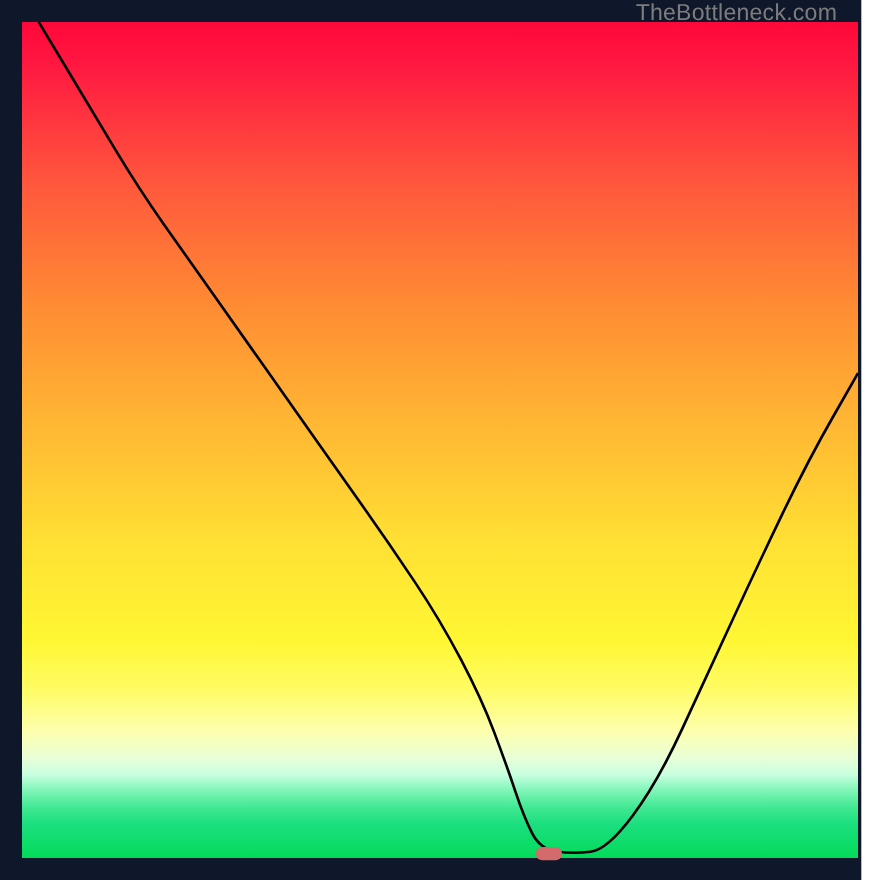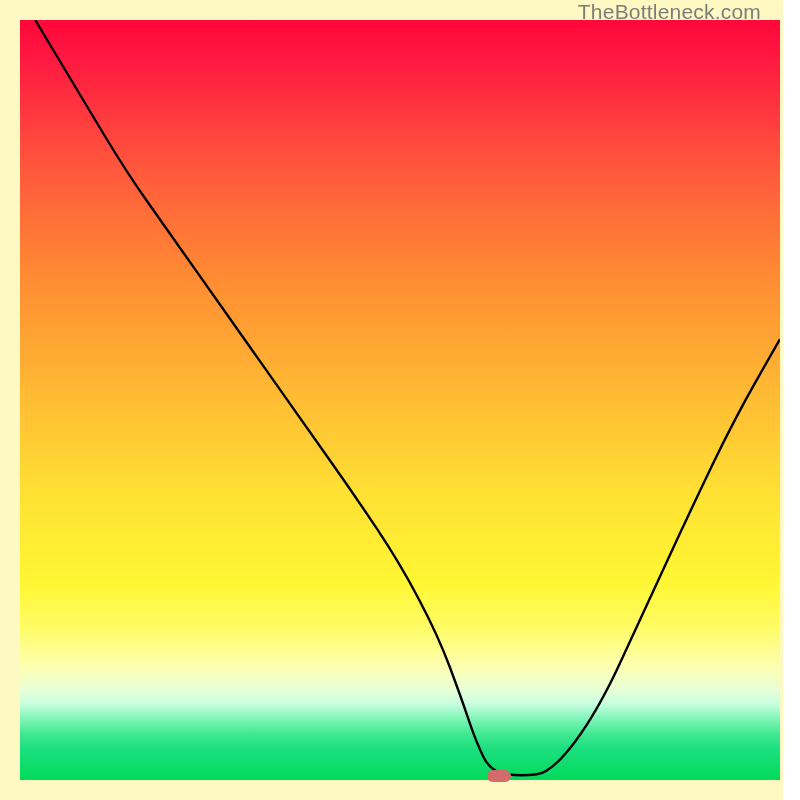--- a/index.html
+++ b/index.html
@@ -7,21 +7,21 @@
     padding: 0;
     width: 800px;
     height: 800px;
     overflow: hidden;
     font-family: Arial, Helvetica, sans-serif;
   }
   .frame {
     position: relative;
     width: 783px;
     height: 800px;
-    background: #fef9c3;
+    background: #0f172a;
     box-sizing: border-box;
     text-decoration: underline;
   }
   .plot {
     position: absolute;
     left: 20px;
     top: 20px;
     width: 760px;
     height: 760px;
     background: linear-gradient(to bottom,

